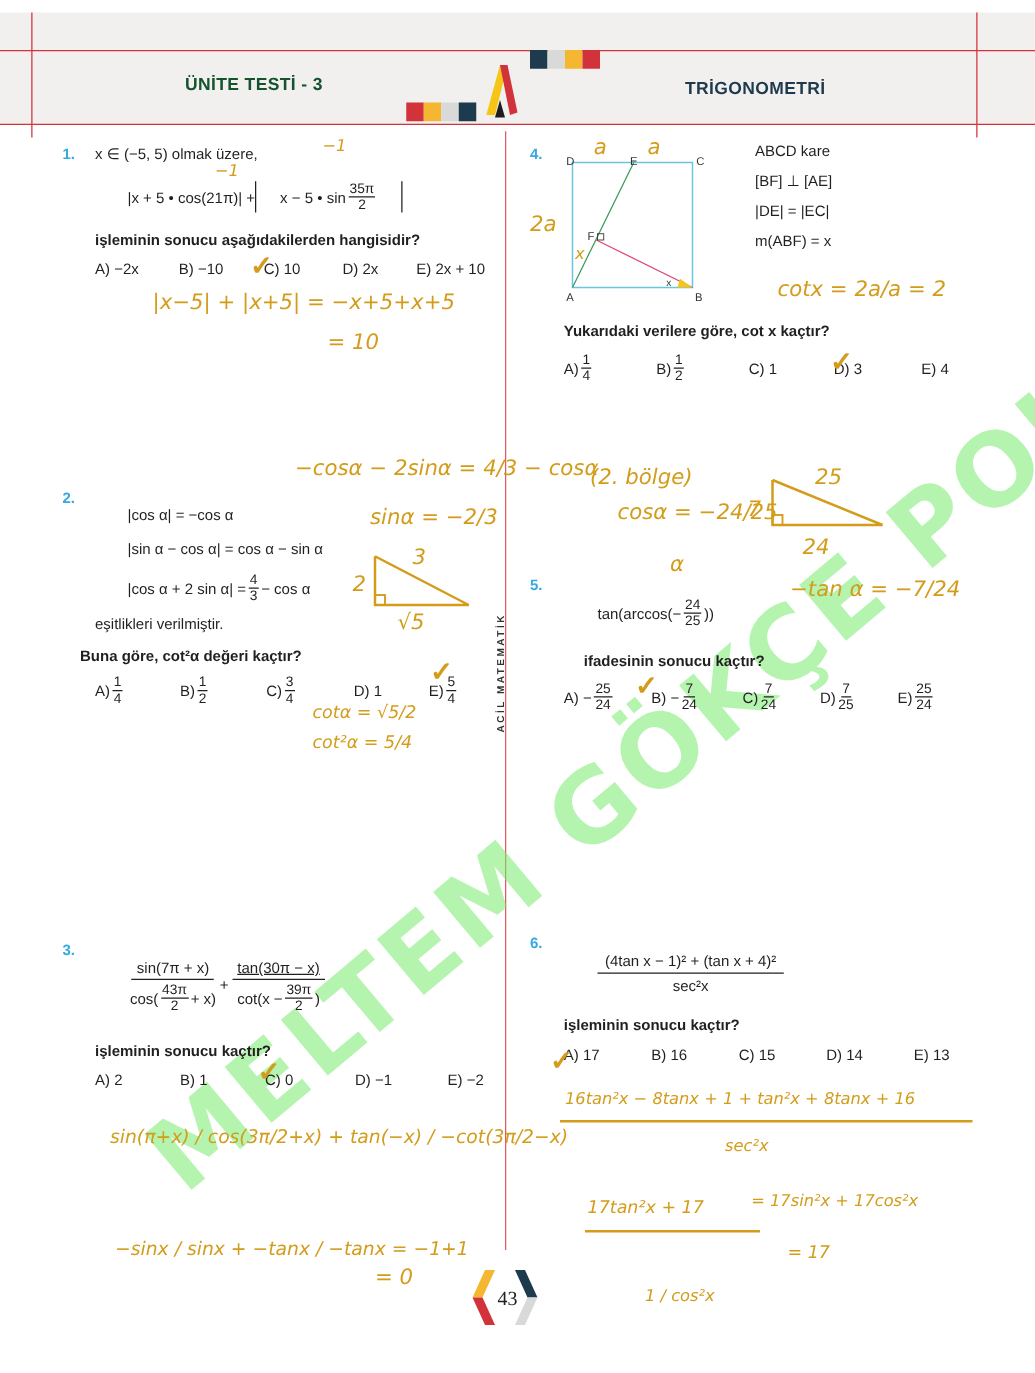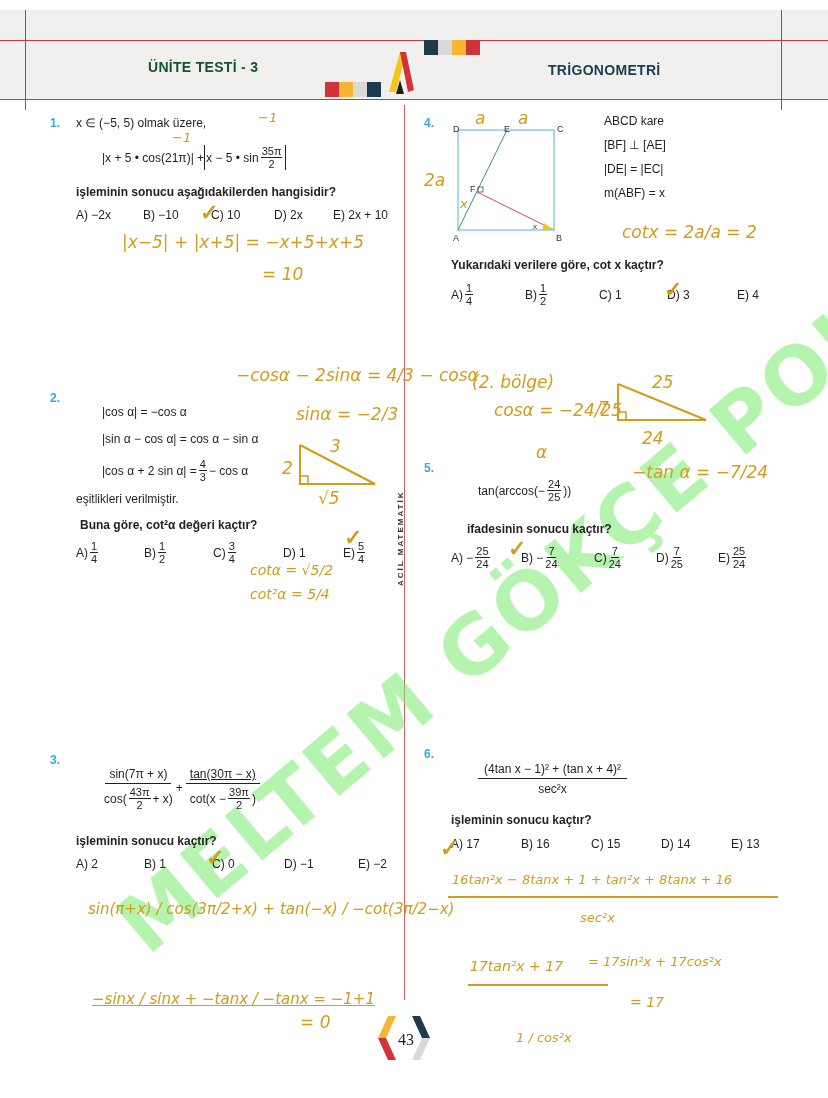--- a/index.html
+++ b/index.html
@@ -53,21 +53,21 @@
 
 <div class="divider"></div>
 <div class="vert-text" style="top:586px;">ACİL MATEMATİK</div>
 
 <div class="wm" style="left:100px;top:900px;">MELTEM GÖKÇE POLAT</div>
 
 <div class="qnum" style="left:50px;top:116px;">1.</div>
 <div class="txt" style="left:76px;top:116px;">x ∈ (−5, 5) olmak üzere,</div>
 <div class="txt" style="left:102px;top:145px;display:flex;align-items:center;">
   <span>|x + 5 • cos(21π)| + </span>
-  <span style="border-left:1px solid #231f20;border-right:1px solid #231f20;padding:0 1px;display:inline-flex;align-items:center;">
+  <span style="border-left:1px solid #231f20;border-right:1px solid #231f20;padding:0 19px;display:inline-flex;align-items:center;">
     <span>x − 5 • sin</span>
     <span class="frac">
         <span class="n">35π</span>
         <span>2</span>
       </span>
   </span>
 </div>
 <div class="txt bold" style="left:76px;top:185px;">işleminin sonucu aşağıdakilerden hangisidir?</div>
 <div class="opts" style="left:76px;top:208px;">
   <span class="opt" style="width:67px;">A) −2x</span>
@@ -133,21 +133,21 @@
 <div class="txt" style="left:102px;top:432px;">|sin α − cos α| = cos α − sin α</div>
 <div class="txt" style="left:102px;top:458px;display:flex;align-items:center;">
   <span>|cos α + 2 sin α| =</span>
   <span class="frac">
       <span class="n">4</span>
       <span>3</span>
     </span>
   <span>− cos α</span>
 </div>
 <div class="txt" style="left:76px;top:492px;">eşitlikleri verilmiştir.</div>
-<div class="txt bold" style="left:80px;top:518px;">Buna göre, cot²α değeri kaçtır?</div>
+<div class="txt bold" style="left:64px;top:518px;">Buna göre, cot²α değeri kaçtır?</div>
 <div class="opts" style="left:76px;top:540px;">
   <span class="opt" style="width:68px;">
       <span>A)</span>
       <span class="frac">
         <span class="n">1</span>
         <span>4</span>
       </span>
     </span>
   <span class="opt" style="width:69px;">
       <span>B)</span>
@@ -274,21 +274,21 @@
 <div class="txt bold" style="left:76px;top:834px;">işleminin sonucu kaçtır?</div>
 <div class="opts" style="left:76px;top:857px;">
   <span class="opt" style="width:68px;">A) 2</span>
   <span class="opt" style="width:68px;">B) 1</span>
   <span class="opt" style="width:72px;">C) 0</span>
   <span class="opt" style="width:74px;">D) −1</span>
   <span class="opt">E) −2</span>
 </div>
 <span class="check" style="left:206px;top:845px;">✓</span>
 <div class="hand" style="left:88px;top:900px;font-size:15px;">sin(π+x) / cos(3π/2+x) + tan(−x) / −cot(3π/2−x)</div>
-<div class="hand" style="left:92px;top:990px;font-size:15px;text-decoration:underline;">−sinx / sinx + −tanx / −tanx = −1+1</div>
+<div class="hand" style="left:92px;top:990px;font-size:15px;">−sinx / sinx + −tanx / −tanx = −1+1</div>
 <div class="hand" style="left:300px;top:1012px;">= 0</div>
 
 <div class="qnum" style="left:424px;top:747px;">6.</div>
 <div class="txt" style="left:478px;top:760px;display:inline-flex;flex-direction:column;align-items:center;">
   <span style="border-bottom:1px solid #231f20;padding:2px 6px;">(4tan x − 1)² + (tan x + 4)²</span>
   <span style="padding-top:3px;">sec²x</span>
 </div>
 <div class="txt bold" style="left:451px;top:813px;">işleminin sonucu kaçtır?</div>
 <div class="opts" style="left:451px;top:837px;">
   <span class="opt" style="width:70px;">A) 17</span>
@@ -297,21 +297,21 @@
   <span class="opt" style="width:70px;">D) 14</span>
   <span class="opt">E) 13</span>
 </div>
 <span class="check" style="left:440px;top:836px;">✓</span>
 <div class="hand" style="left:452px;top:872px;font-size:13px;">16tan²x − 8tanx + 1 + tan²x + 8tanx + 16</div>
 <div class="abs" style="left:448px;top:896px;width:330px;height:2px;background:#d39c1b;"></div>
 <div class="hand" style="left:580px;top:910px;font-size:13px;">sec²x</div>
 <div class="hand" style="left:470px;top:958px;font-size:14px;">17tan²x + 17</div>
 <div class="abs" style="left:468px;top:984px;width:140px;height:2px;background:#d39c1b;"></div>
 <div class="hand" style="left:516px;top:996px;font-size:13px;margin-top:34px;">1 / cos²x</div>
-<div class="hand" style="left:588px;top:954px;font-size:13px;text-align:right;">= 17sin²x + 17cos²x</div>
+<div class="hand" style="left:601px;top:954px;font-size:13px;text-align:right;">= 17sin²x + 17cos²x</div>
 <div class="hand" style="left:630px;top:994px;font-size:14px;">= 17</div>
 
 <svg class="abs" style="left:374px;top:1014px;" width="60" height="50" viewBox="0 0 60 50">
   <polygon points="14,2 22,2 12,24 4,24" fill="#f5b731"></polygon>
   <polygon points="4,24 12,24 22,46 14,46" fill="#d2323a"></polygon>
   <polygon points="38,2 46,2 56,24 48,24" fill="#1d3b4d"></polygon>
   <polygon points="48,24 56,24 46,46 38,46" fill="#d9d9d9"></polygon>
 </svg>
 <div class="txt" style="left:398px;top:1031px;font-family:'Liberation Serif',serif;font-size:16px;">43</div>
 

